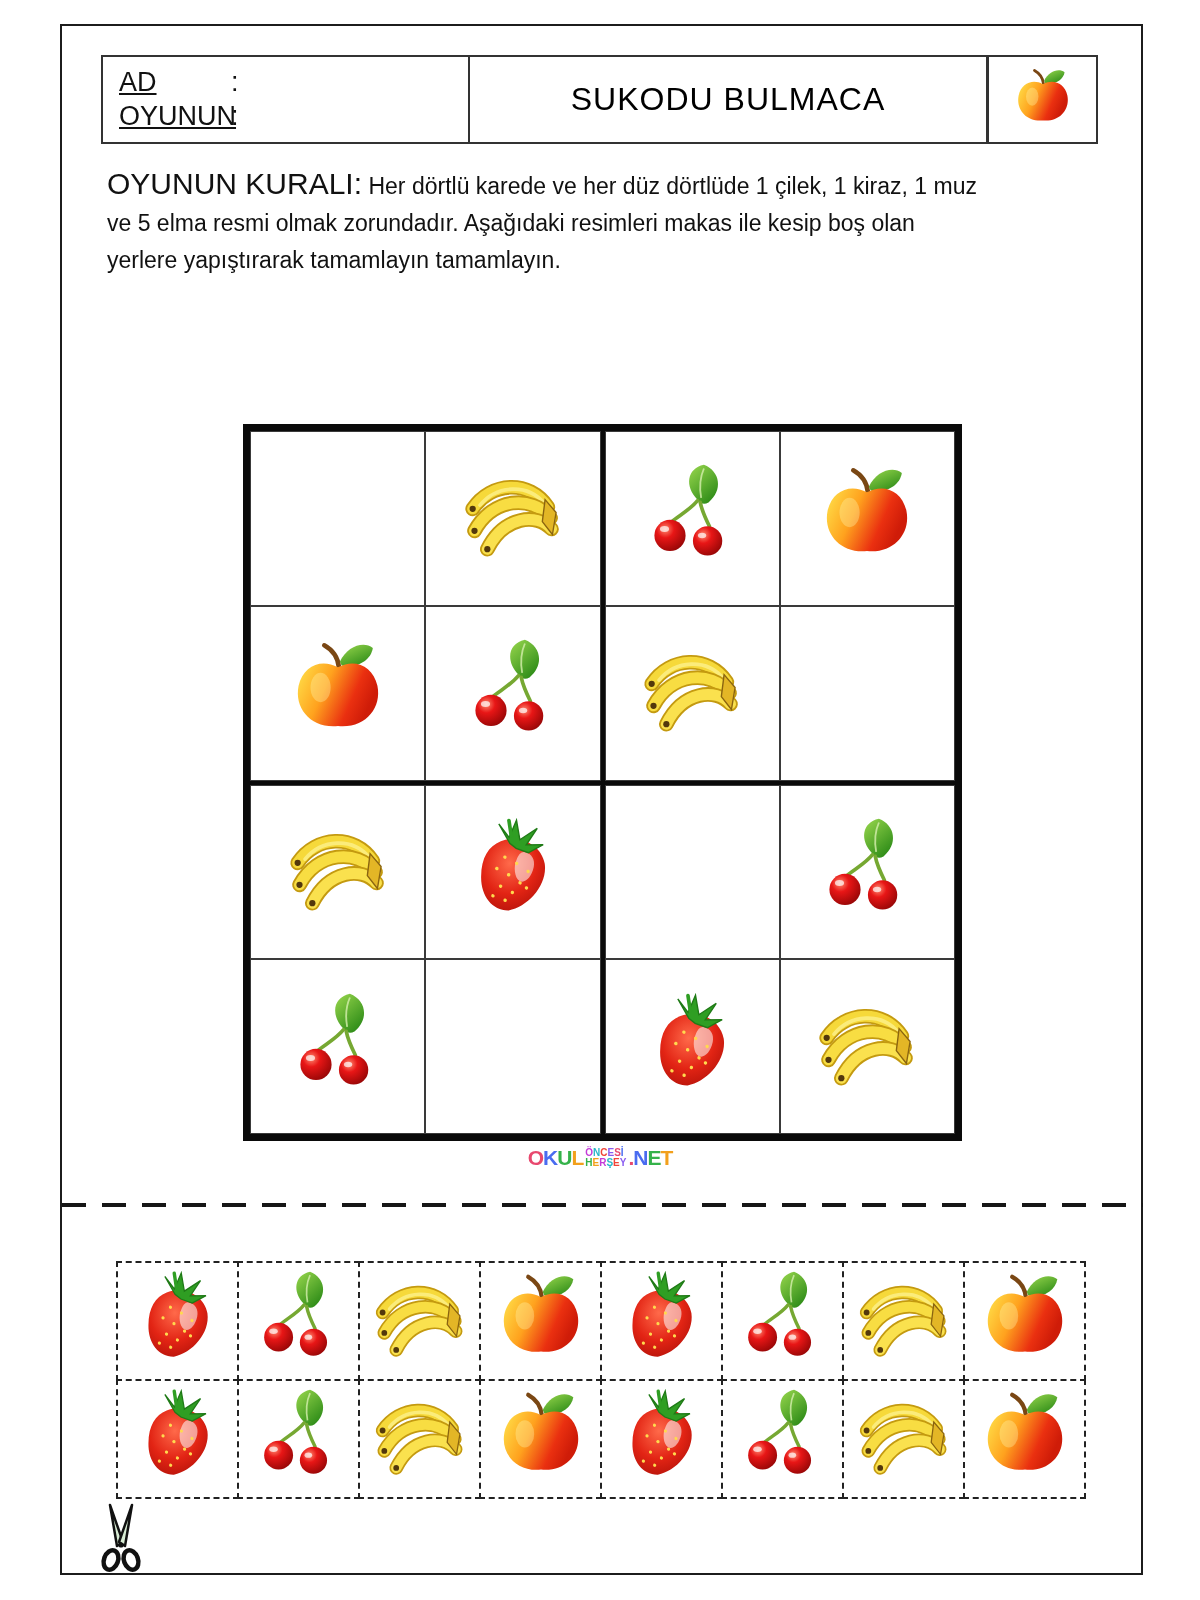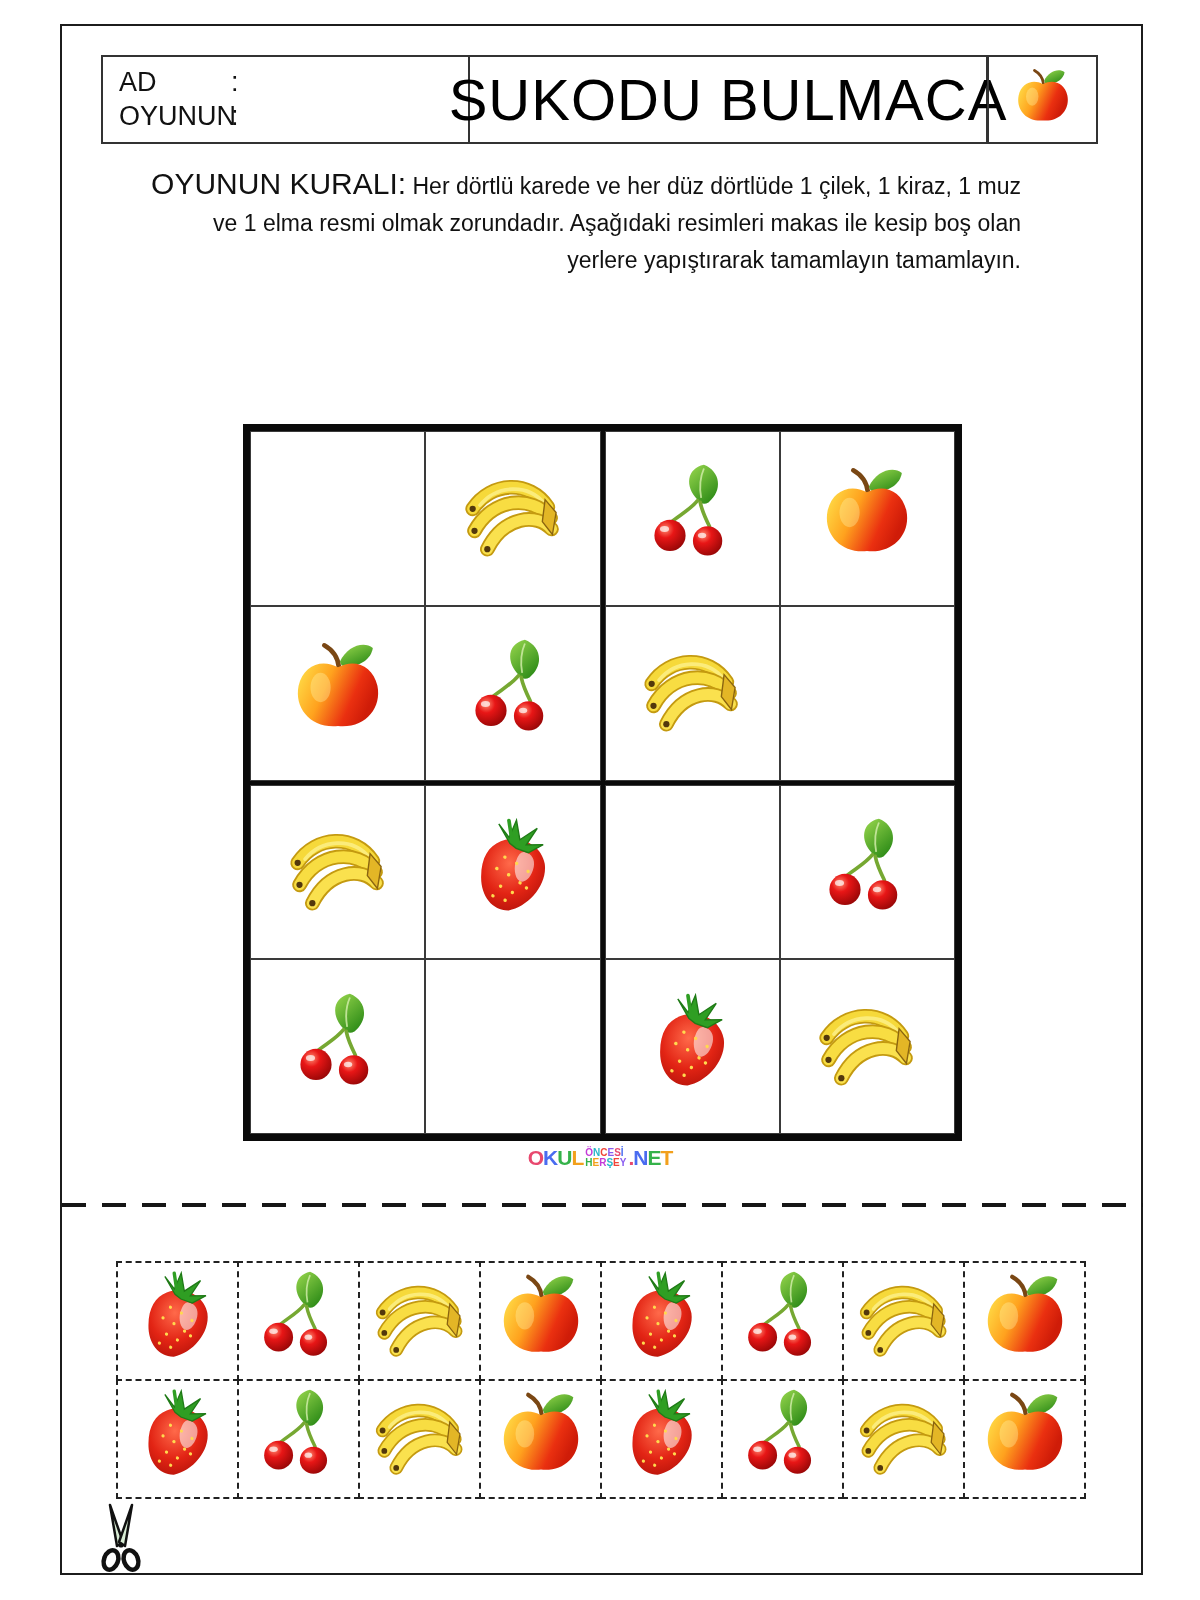--- a/index.html
+++ b/index.html
@@ -4,30 +4,30 @@
 <style>
   html,body{margin:0;padding:0;background:#ffffff;}
   body{width:1200px;height:1600px;font-family:"Liberation Sans",sans-serif;color:#111;}
   .page{position:relative;width:1200px;height:1600px;background:#fff;overflow:hidden;}
   .frame{position:absolute;left:60px;top:24px;width:1083px;height:1551px;border:2px solid #1c1c1c;box-sizing:border-box;}
 
   
   .name-box{position:absolute;left:101px;top:55px;width:369px;height:89px;border:2px solid #333;
             box-sizing:border-box;padding:8px 0 0 16px;font-size:27px;line-height:34px;}
   .name-row{display:flex;}
-  .name-label{width:112px;}
+  .name-label{width:112px;text-decoration:underline;}
   .title-box{position:absolute;left:468px;top:55px;width:520px;height:89px;border:2px solid #333;border-left:2px solid #333;
              box-sizing:border-box;display:flex;align-items:center;justify-content:center;
-             font-size:58px;letter-spacing:1px;color:#000;white-space:nowrap;}
+             font-size:32px;letter-spacing:1px;color:#000;white-space:nowrap;}
   .apple-box{position:absolute;left:987px;top:55px;width:111px;height:89px;border:2px solid #333;
              box-sizing:border-box;display:flex;align-items:center;justify-content:center;}
   .apple-box svg{width:68px;height:68px;}
 
   
-  .rules{position:absolute;left:121px;top:165px;width:900px;font-size:23px;line-height:37px;text-align:right;}
+  .rules{position:absolute;left:107px;top:165px;width:900px;font-size:23px;line-height:37px;}
   .rules-label{font-size:30px;}
 
   
   .sudoku{position:absolute;left:243px;top:424px;width:719px;height:717px;border:5px solid #0a0a0a;
           box-sizing:border-box;display:grid;grid-template-columns:1fr 1fr;grid-template-rows:1fr 1fr;background:#fff;}
   .block{border:2.5px solid #0a0a0a;display:grid;grid-template-columns:1fr 1fr;grid-template-rows:1fr 1fr;}
   .scell{border:1px solid #3a3a3a;display:flex;align-items:center;justify-content:center;background:#fff;}
   .scell svg{width:110px;height:110px;}
 
   
@@ -157,21 +157,21 @@
   </div>
   <div class="title-box">SUKODU BULMACA</div>
   <div class="apple-box">
     <svg viewBox="0 0 120 120">
         <use href="#sym-apple"></use>
       </svg>
   </div>
 
   <div class="rules">
     <div><span class="rules-label">OYUNUN KURALI:</span><span> Her dörtlü karede ve her düz dörtlüde 1 çilek, 1 kiraz, 1 muz</span></div>
-    <div>ve 1 elma resmi olmak zorundadır. Aşağıdaki resimleri makas ile kesip boş olan</div>
+    <div>ve 5 elma resmi olmak zorundadır. Aşağıdaki resimleri makas ile kesip boş olan</div>
     <div>yerlere yapıştırarak tamamlayın tamamlayın.</div>
   </div>
 
   <div class="sudoku" id="sudoku-grid">
       <div class="block">
         <div class="scell"></div>
         <div class="scell">
           <svg viewBox="0 0 120 120">
             <use href="#sym-banana"></use>
           </svg>

